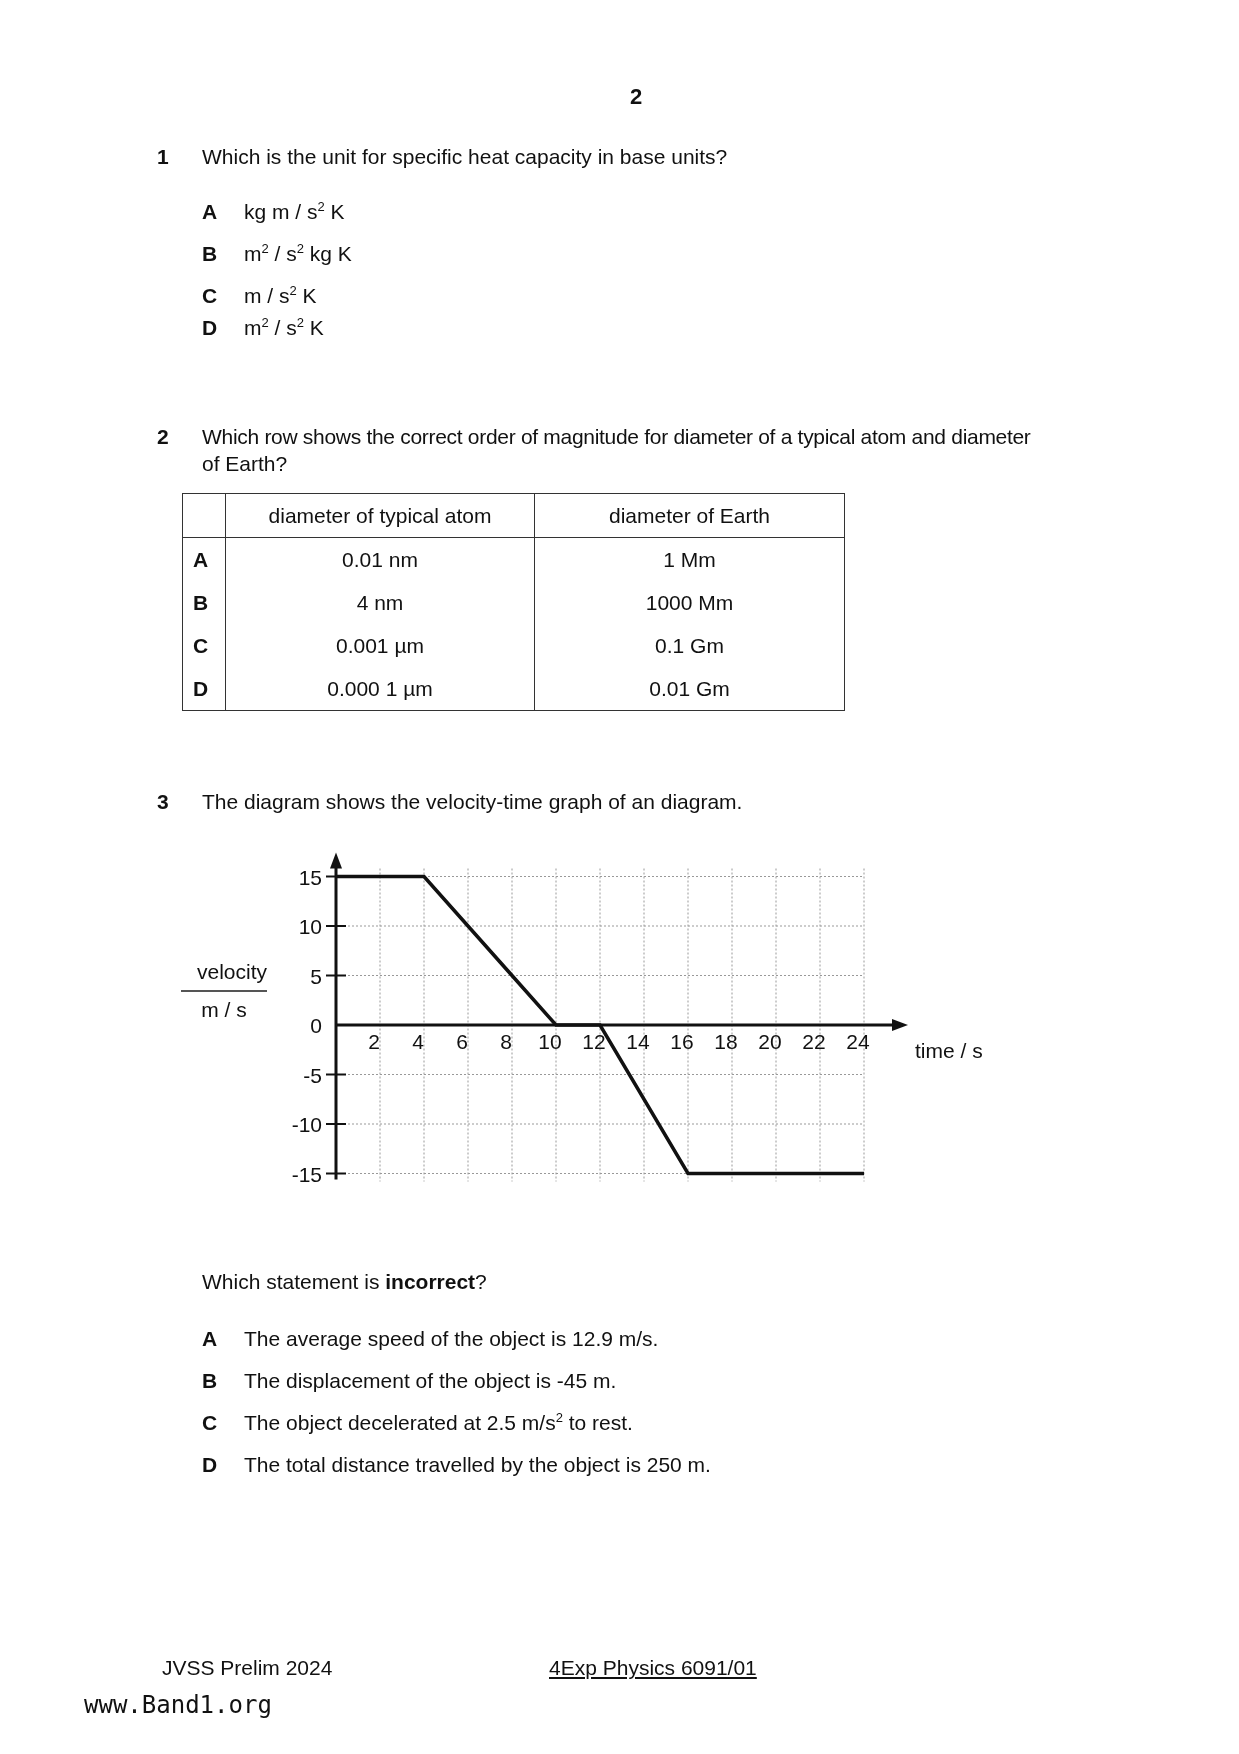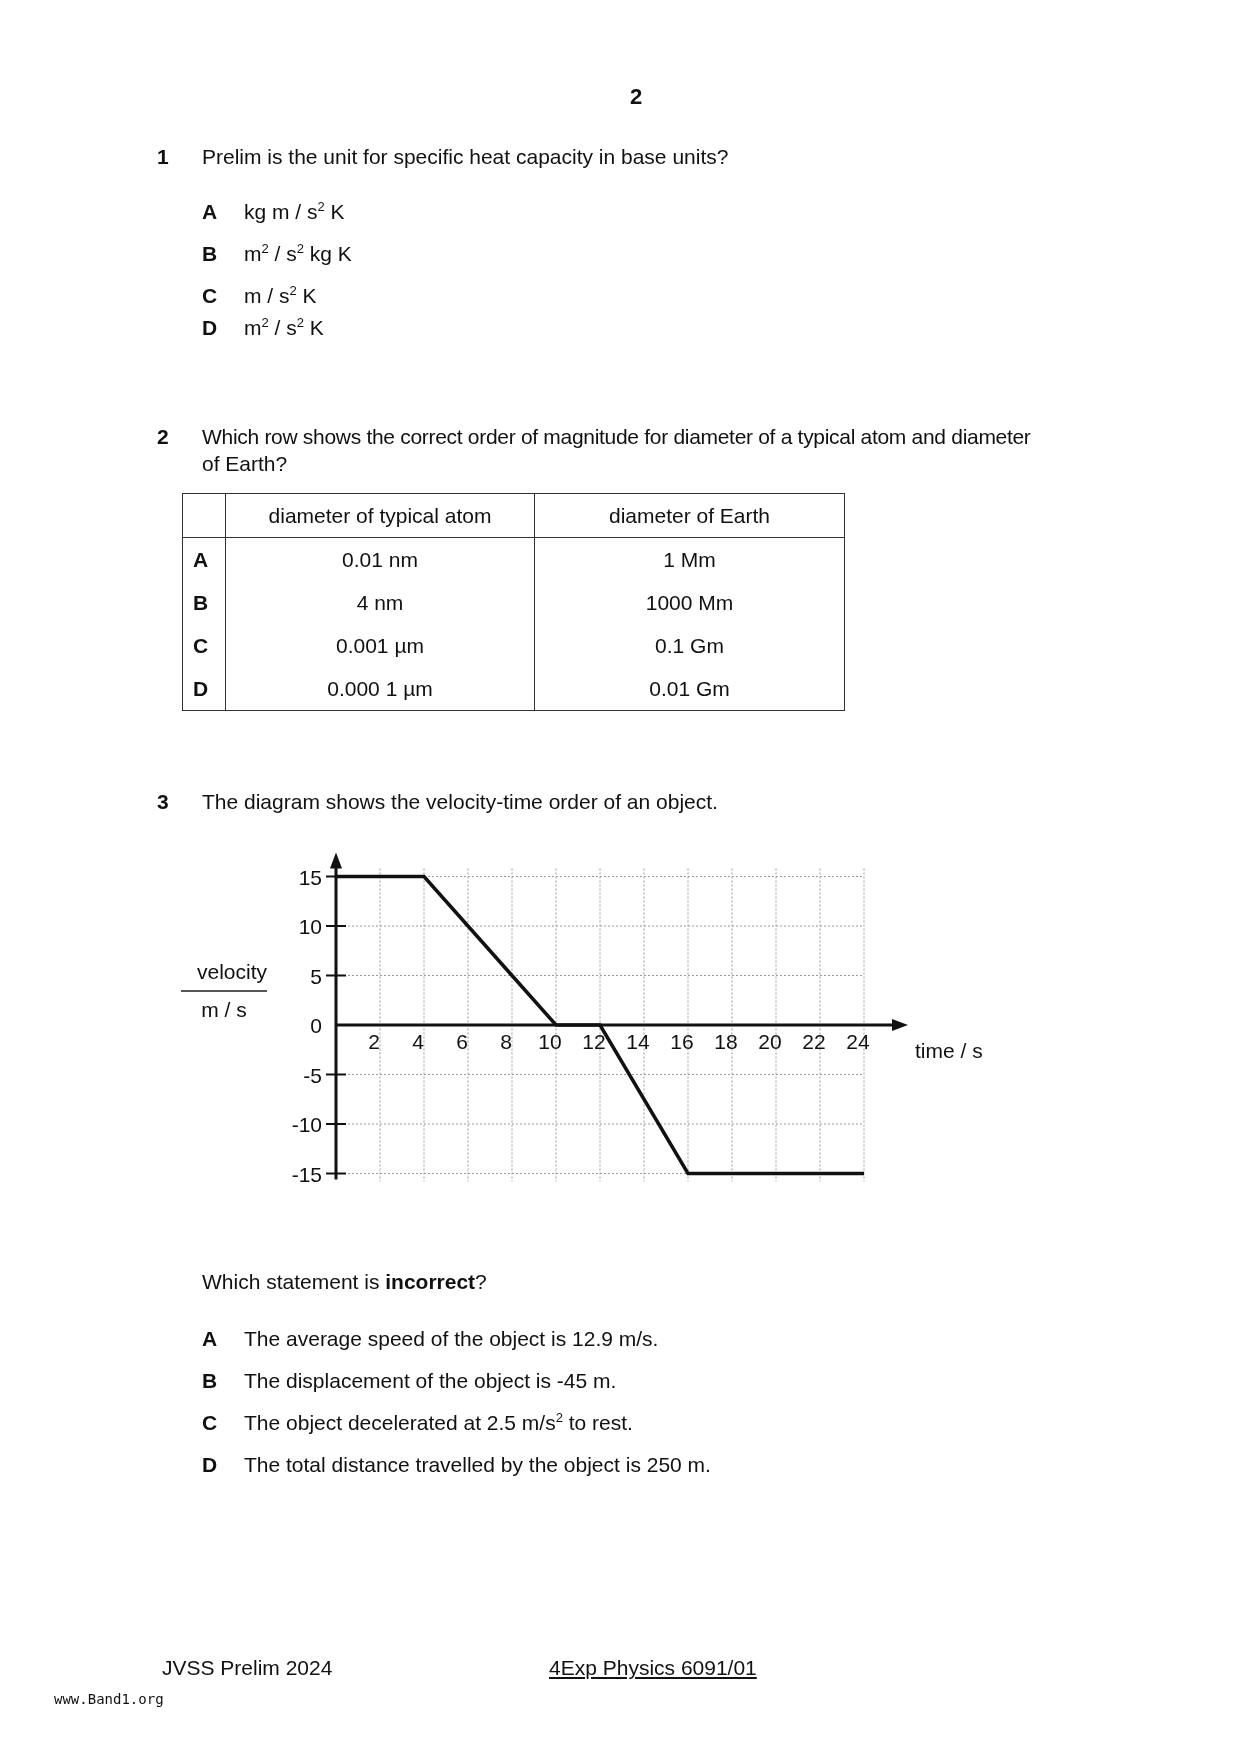--- a/index.html
+++ b/index.html
@@ -14,30 +14,30 @@
   table.q2 td, table.q2 th { border: 1.5px solid #333; font-weight: normal; font-size: 21px; padding: 0; }
   table.q2 th { height: 43px; }
   table.q2 tbody td { height: 43px; border-top: none; border-bottom: none; }
   table.q2 tbody tr:first-child td { padding-top: 0; }
   table.q2 tbody tr:last-child td { border-bottom: 1.5px solid #333; }
   table.q2 .c0 { width: 43px; text-align: left; padding-left: 10px; font-weight: bold; box-sizing: border-box; }
   table.q2 .c1 { width: 308px; text-align: center; }
   table.q2 .c2 { width: 309px; text-align: center; }
   .graph { position: absolute; left: 0; top: 0; width: 1239px; height: 1754px; pointer-events: none; }
   .graph text { font-family: "Liberation Sans", "DejaVu Sans", sans-serif; font-size: 21px; fill: #111; }
-  .footer-mono { font-family: "DejaVu Sans Mono", "Liberation Mono", monospace; font-size: 14px; }
+  .footer-mono { font-family: "DejaVu Sans Mono", "Liberation Mono", monospace; font-size: 24px; margin-left: 30px; }
 </style>
 </head>
 <body>
 
 <div class="abs bold" style="left:630px; top:84px; font-size:22px;">2</div>
 
 <div>
   <div class="abs qnum" style="left:157px; top:145px;">1</div>
-  <div class="abs" style="left:202px; top:145px;">Prelim is the unit for specific heat capacity in base units?</div>
+  <div class="abs" style="left:202px; top:145px;">Which is the unit for specific heat capacity in base units?</div>
 
   <div class="abs" style="left:202px; top:200px;">
     <span class="opt-letter" style="display:inline-block;width:42px;">A</span><span>kg m / s</span><sup>2</sup><span> K</span>
   </div>
   <div class="abs" style="left:202px; top:242px;">
     <span class="opt-letter" style="display:inline-block;width:42px;">B</span><span>m</span><sup>2</sup><span> / s</span><sup>2</sup><span> kg K</span>
   </div>
   <div class="abs" style="left:202px; top:284px;">
     <span class="opt-letter" style="display:inline-block;width:42px;">C</span><span>m / s</span><sup>2</sup><span> K</span>
   </div>
@@ -79,21 +79,21 @@
         <td class="c0">D</td>
         <td class="c1">0.000 1 µm</td>
         <td class="c2">0.01 Gm</td>
       </tr>
     </tbody>
   </table>
 </div>
 
 <div>
   <div class="abs qnum" style="left:157px; top:790px;">3</div>
-  <div class="abs" style="left:202px; top:790px;">The diagram shows the velocity-time order of an object.</div>
+  <div class="abs" style="left:202px; top:790px;">The diagram shows the velocity-time graph of an diagram.</div>
 
   <div class="abs" style="left:181px; top:960px; width:86px; text-align:right;">velocity</div>
   <div class="abs" style="left:181px; top:990px; width:86px; height:0; border-top:2px solid #555;"></div>
   <div class="abs" style="left:181px; top:998px; width:86px; text-align:center;">m / s</div>
 
   <svg class="graph" viewBox="0 0 1239 1754" width="1239" height="1754">
     <g id="grid" stroke="#999" stroke-width="1" stroke-dasharray="2,2">
         <line x1="380" x2="380" y1="868.5" y2="1181.5"></line>
         <line x1="424" x2="424" y1="868.5" y2="1181.5"></line>
         <line x1="468" x2="468" y1="868.5" y2="1181.5"></line>

